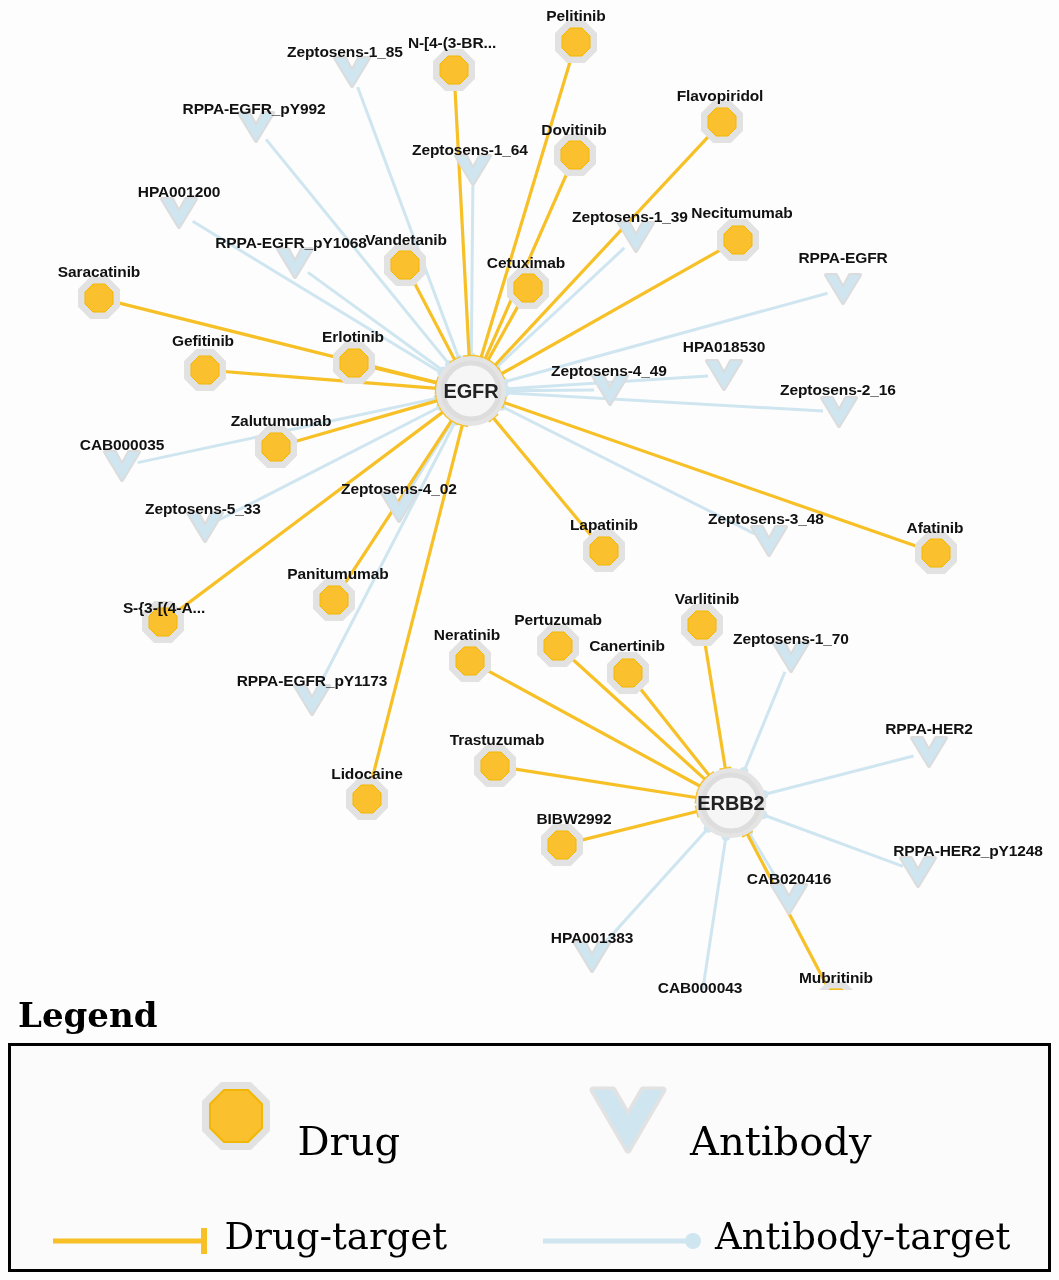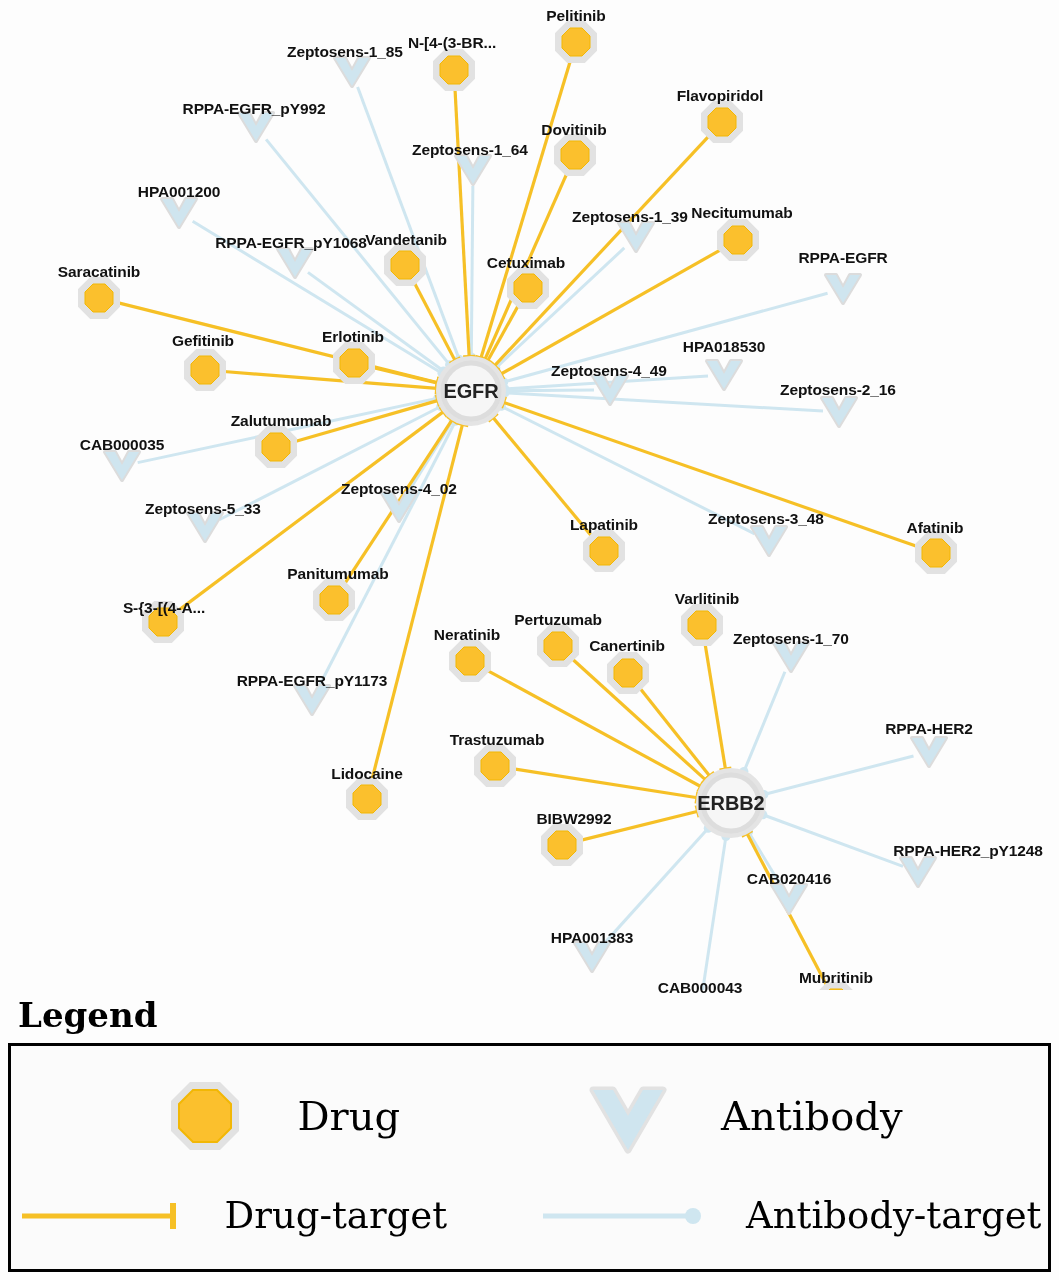--- a/index.html
+++ b/index.html
@@ -45,37 +45,38 @@
     left: 8px; top: 1043px;
     width: 1043px; height: 229px;
     border: 3px solid #000;
     background: #fbfbfb;
   }
   .legend-row1 {
     position: absolute; left: 0; top: 22px; width: 100%;
     display: flex; align-items: center; justify-content: center;
   }
   .legend-item {
-    display: flex; align-items: center; gap: 31px;
+    display: flex; align-items: flex-end;
   }
   .legend-item .lg-text {
     font-family: "DejaVu Serif", serif;
     font-size: 40px;
     color: #000;
     margin-left: 14px;
   }
   .legend-row2 {
     position: absolute; left: 0; top: 148px; width: 100%;
     display: flex; align-items: center; justify-content: center;
   }
   .legend-row2 .lg-text {
     font-family: "DejaVu Serif", serif;
     font-size: 37px;
     color: #000;
     margin-left: 8px;
+    margin-top: 21px;
   }
   .gap-a { width: 96px; }
   .gap-b { width: 84px; }
   .gap-c { width: 92px; }
 </style>
 </head>
 <body>
 
 <div id="root">
 

